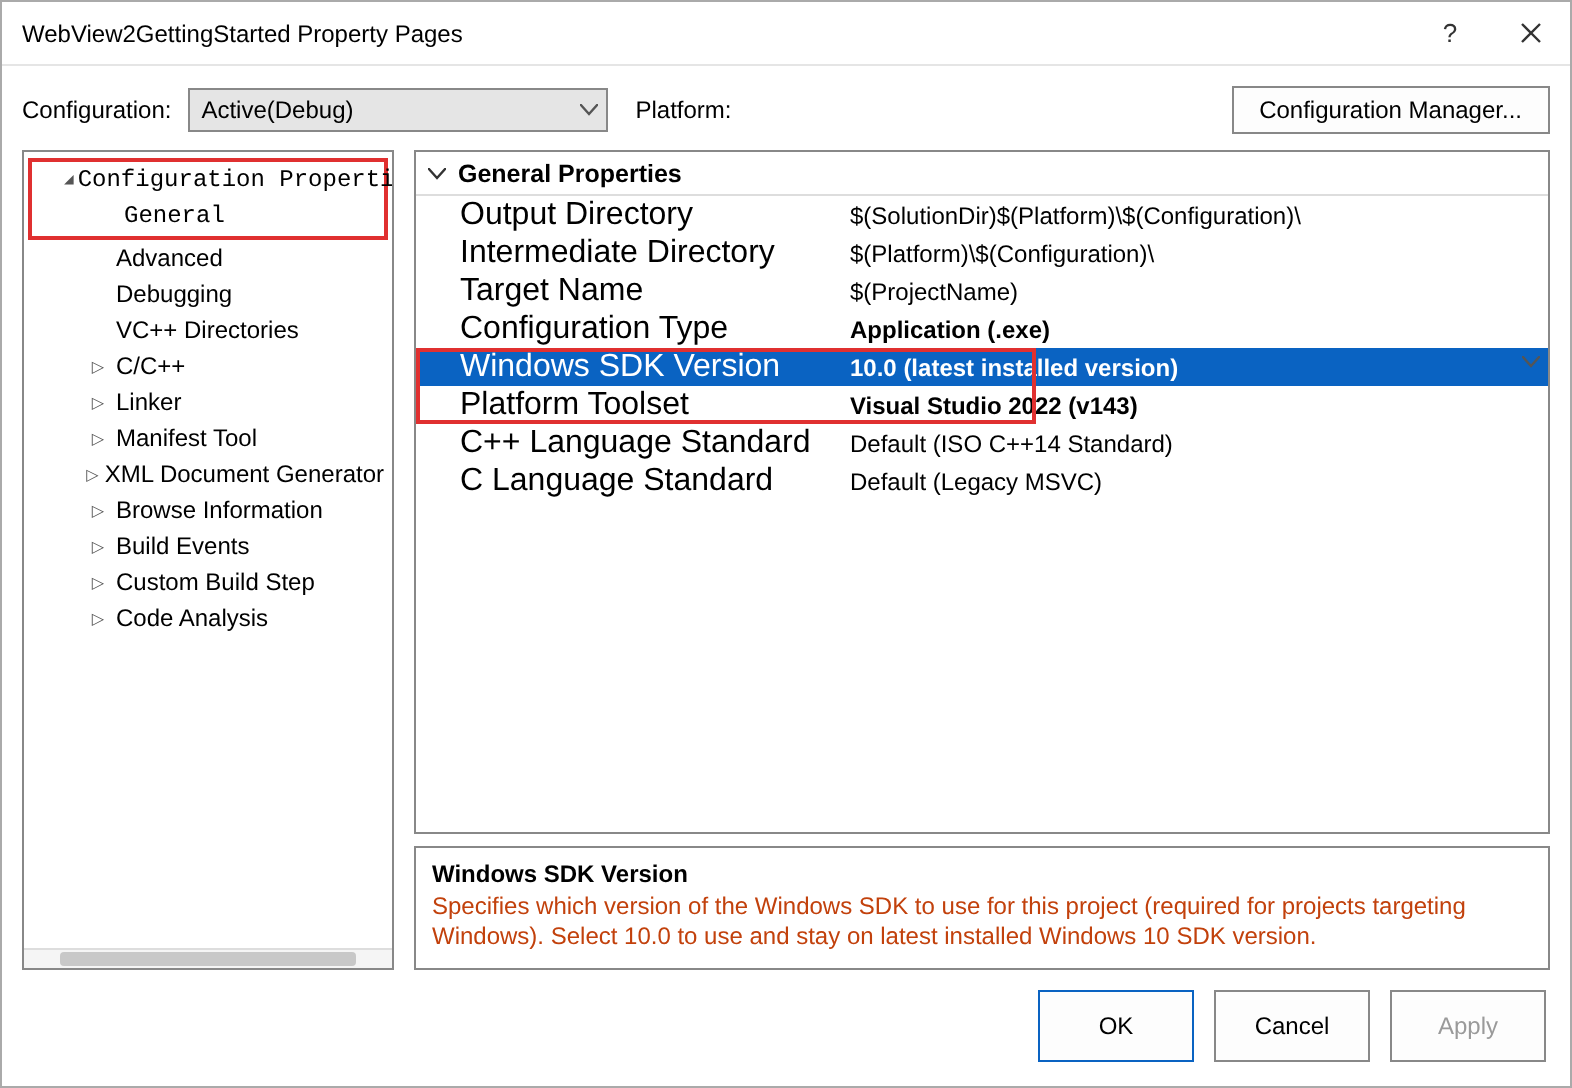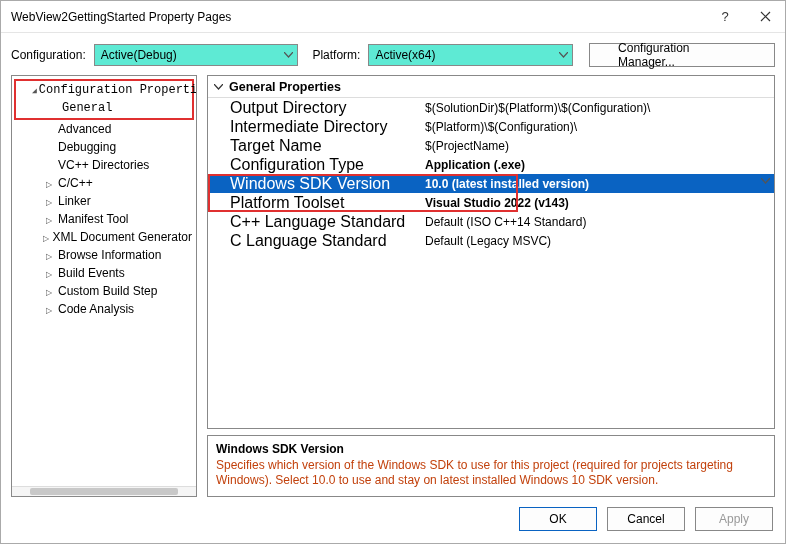--- a/index.html
+++ b/index.html
@@ -34,28 +34,28 @@
     display: flex; align-items: center;
     padding: 10px 10px 8px 10px;
     gap: 8px;
   }
   .toolbar label { font-size: 12px; }
   .combo {
     display: flex; align-items: center; justify-content: space-between;
     border: 1px solid #888;
     height: 22px;
     padding: 0 4px 0 6px;
-    background: #5eead4;
+    background: #e5e5e5;
     font-size: 12px;
   }
   .combo .chev { margin-left: 6px; }
   .cfg-mgr-btn {
     border: 1px solid #888;
     height: 24px;
-    padding: 0 28px;
+    padding: 0 13px;
     display: flex; align-items: center;
     background: #fdfdfd;
     font-size: 12px;
   }
   .body {
     flex: 1;
     display: flex;
     padding: 0 10px 0 10px;
     gap: 10px;
     min-height: 0;
@@ -159,21 +159,21 @@
     height: 62px;
   }
   .desc-title { font-weight: 600; margin-bottom: 2px; }
   .desc-text { font-size: 12px; line-height: 1.25; color: #c2410c; }
   .footer {
     display: flex; justify-content: flex-end; align-items: center;
     gap: 10px;
     padding: 10px 12px 12px 12px;
   }
   .btn {
-    min-width: 78px; height: 24px;
+    min-width: 78px; height: 36px;
     border: 1px solid #888;
     background: #fdfdfd;
     display: flex; align-items: center; justify-content: center;
     font-size: 12px;
   }
   .btn.default { border: 1px solid #0a63c2; }
   .btn.disabled { color: #9a9a9a; }
   .chev svg { display:block; }
 </style>
 </head>
@@ -195,28 +195,20 @@
     <label>Configuration:</label>
     <div class="combo" style="width:210px">
       <span>Active(Debug)</span>
       <span class="chev">
           <svg width="9" height="6">
             <path d="M0 0 L4.5 5 L9 0" fill="none" stroke="#555" stroke-width="1.2"></path>
           </svg>
         </span>
     </div>
     <label style="margin-left:6px">Platform:</label>
-    <div class="combo" style="width:210px">
-      <span>Active(x64)</span>
-      <span class="chev">
-          <svg width="9" height="6">
-            <path d="M0 0 L4.5 5 L9 0" fill="none" stroke="#555" stroke-width="1.2"></path>
-          </svg>
-        </span>
-    </div>
     <div style="flex:1"></div>
     <div class="cfg-mgr-btn">
       <span>Configuration Manager...</span>
     </div>
   </div>
 
   <div class="body">
 
     <div class="tree-pane">
       <div class="tree">

